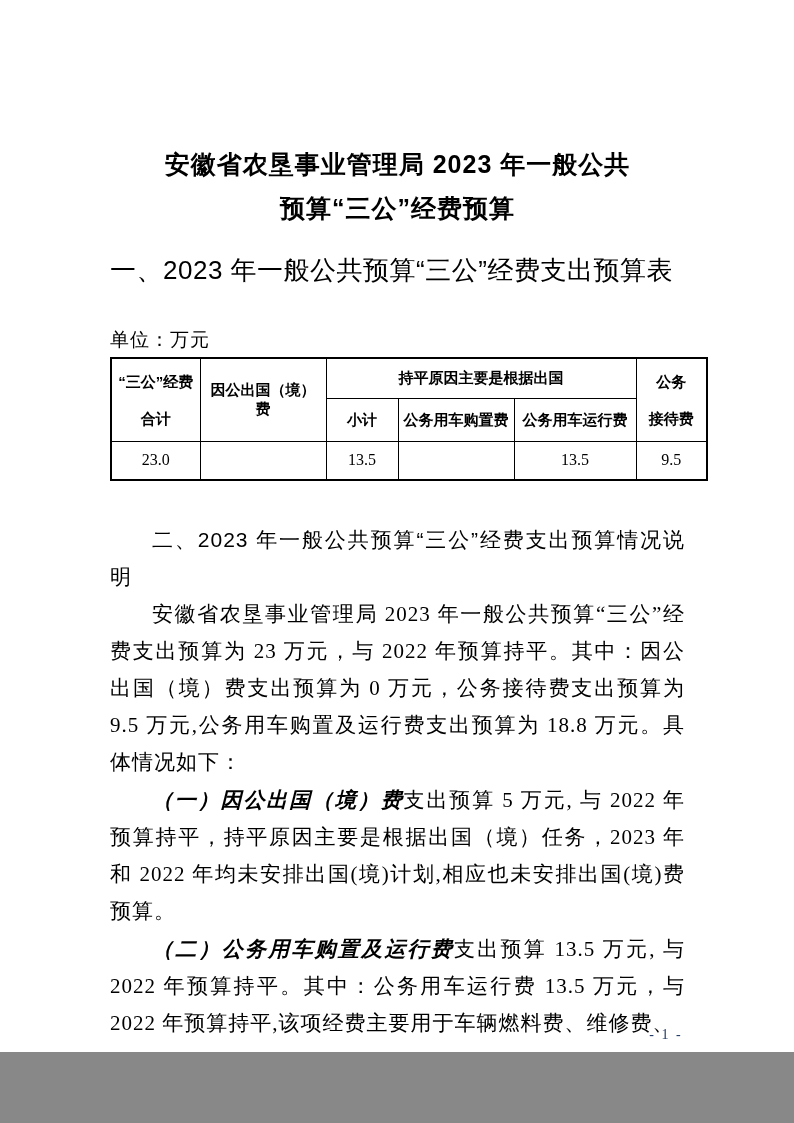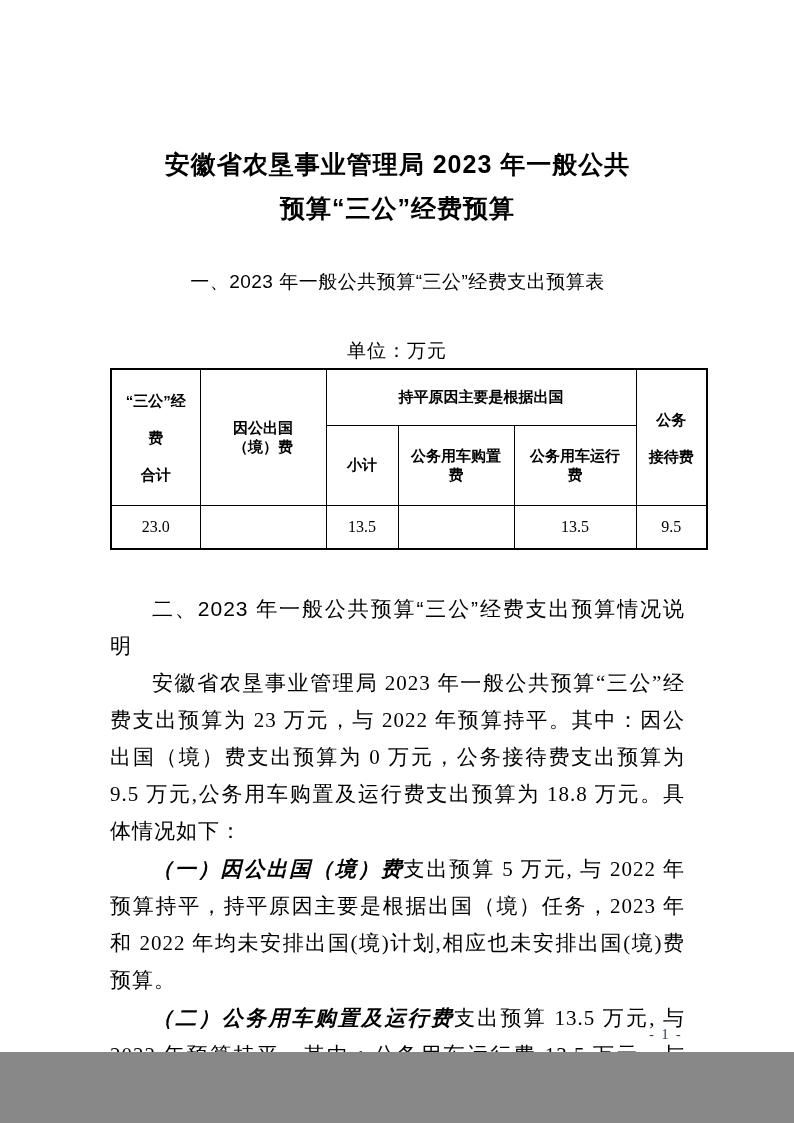--- a/index.html
+++ b/index.html
@@ -21,50 +21,49 @@
     font-family:"Liberation Sans","DejaVu Sans",sans-serif;
     font-weight:700;
     font-size:25px;
     line-height:44px;
     letter-spacing:1px;
   }
   .doc-title .title-line { display:block; }
 
   .section1-heading {
     width:575px;
-    margin-top:37px;
-    text-align:center;
+    margin-top:26px;
     font-family:"Liberation Sans","DejaVu Sans",sans-serif;
-    font-size:19px;
+    font-size:26px;
     line-height:29px;
     letter-spacing:0.5px;
   }
 
   .unit-row {
     width:596px;
     margin-top:44px;
-    text-align:center;
+    text-align:left;
     padding-right:22px;
     font-size:19px;
     line-height:22px;
     letter-spacing:1px;
   }
 
   table.budget {
     width:596px;
     margin-top:6px;
     border-collapse:collapse;
     table-layout:fixed;
     border:2px solid #000;
   }
   table.budget td {
     border:1.5px solid #000;
     text-align:center;
     vertical-align:middle;
-    padding:12px;
+    padding:4px;
     overflow:hidden;
   }
   tr.thead-r1 td { height:38px; }
   tr.thead-r2 td { height:40px; }
   tr.tdata td   { height:38px; }
   .th-cell {
     font-family:"Liberation Sans","DejaVu Sans",sans-serif;
     font-weight:700;
     font-size:15px;
   }

